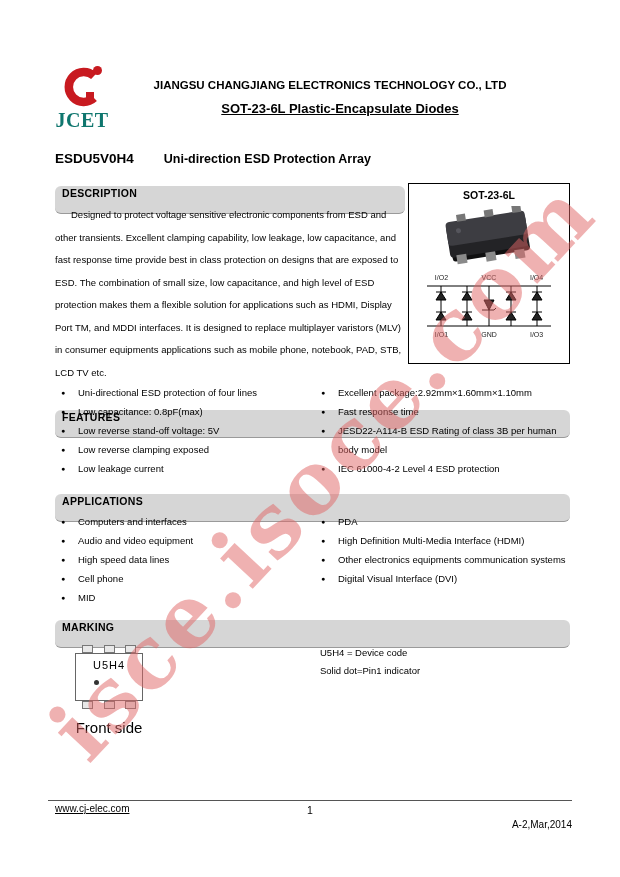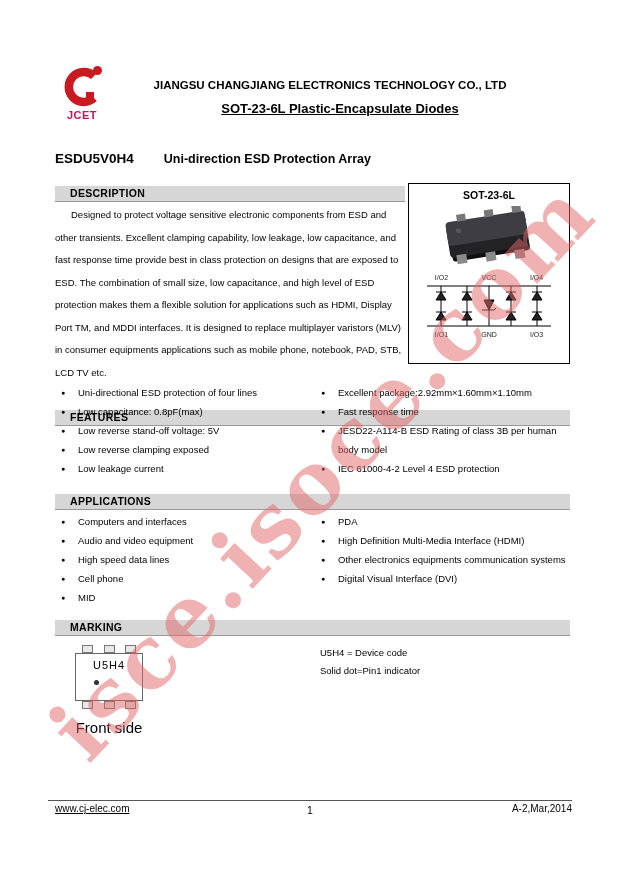--- a/index.html
+++ b/index.html
@@ -12,33 +12,33 @@
   
   .watermark { position:absolute; left:322px; top:470px;
                transform:translate(-50%,-50%) rotate(-47deg);
                font-family:"DejaVu Serif", serif; font-weight:bold;
                font-size:86px; letter-spacing:4px; opacity:0.5;
                white-space:nowrap; z-index:60; pointer-events:none; }
 
   
   .logo { position:absolute; left:50px; top:64px; width:64px; text-align:center; }
   .logo-g { display:block; margin:0 auto; }
-  .logo-text { font-weight:bold; font-size:11px; letter-spacing:0.5px; color:#be185d; margin-top:1px; }
+  .logo-text { font-weight:bold; font-size:20px; letter-spacing:0.5px; color:#0f766e; margin-top:1px;font-family:Liberation Serif, serif; }
   .company { position:absolute; left:110px; top:79px; width:440px; text-align:center;
              font-weight:bold; font-size:11.5px; }
   .doc-title { position:absolute; left:120px; top:101px; width:440px; text-align:center;
                font-weight:bold; font-size:13px; text-decoration:underline; }
   .part-line { position:absolute; left:55px; top:149px; }
   .part-no  { font-size:13.5px; font-weight:bold; margin-right:30px; }
   .part-sub { font-size:12.5px; font-weight:bold; }
 
   
-  .section-bar { position:absolute; left:55px; height:16px; background:#d6d6d6;
+  .section-bar { position:absolute; left:55px; height:28px; background:#d6d6d6;
                  border-bottom:1px solid #9a9a9a; font-weight:bold; font-size:10.5px;
-                 line-height:15px; padding-left:15px; letter-spacing:0.3px; }
+                 line-height:15px; padding-left:7px; letter-spacing:0.3px;border-radius:6px; }
   #desc-bar { top:186px; width:350px; }
   #feat-bar { top:366px; width:515px;margin-top:44px; }
   #app-bar  { top:494px; width:515px; }
   #mark-bar { top:620px; width:515px; }
 
   
   .description-text { position:absolute; left:55px; top:204px; width:352px;
                       font-size:9.5px; line-height:22.5px; text-indent:16px; }
 
   
@@ -71,21 +71,21 @@
   .chip-dot { position:absolute; left:18px; top:26px; width:5px; height:5px;
               background:#333; border-radius:50%; }
   .front-side { margin-top:10px; font-size:15px; text-align:center; }
   .marking-notes { position:absolute; left:320px; top:644px; font-size:9.5px; line-height:18px; }
 
   
   .footer-line { position:absolute; left:48px; top:800px; width:524px; border-top:1px solid #555; }
   .footer { position:absolute; left:48px; top:803px; width:524px; font-size:10px; }
   .footer-site { position:absolute; left:7px; top:0; text-decoration:underline; cursor:pointer; }
   .footer-page { position:absolute; left:0; right:0; top:1px; text-align:center; font-size:10.5px; }
-  .footer-rev  { position:absolute; right:0; top:0; }
+  .footer-rev  { position:absolute; right:0; top:16px; }
 </style>
 </head>
 <body>
 
 <div class="page">
 
   <div class="watermark" style="color: rgb(224, 102, 102);">isce.isoce.com</div>
 
   <div class="logo" style="color: rgb(200, 26, 32);">
     <svg class="logo-g" width="46" height="44" viewBox="0 0 46 44">

